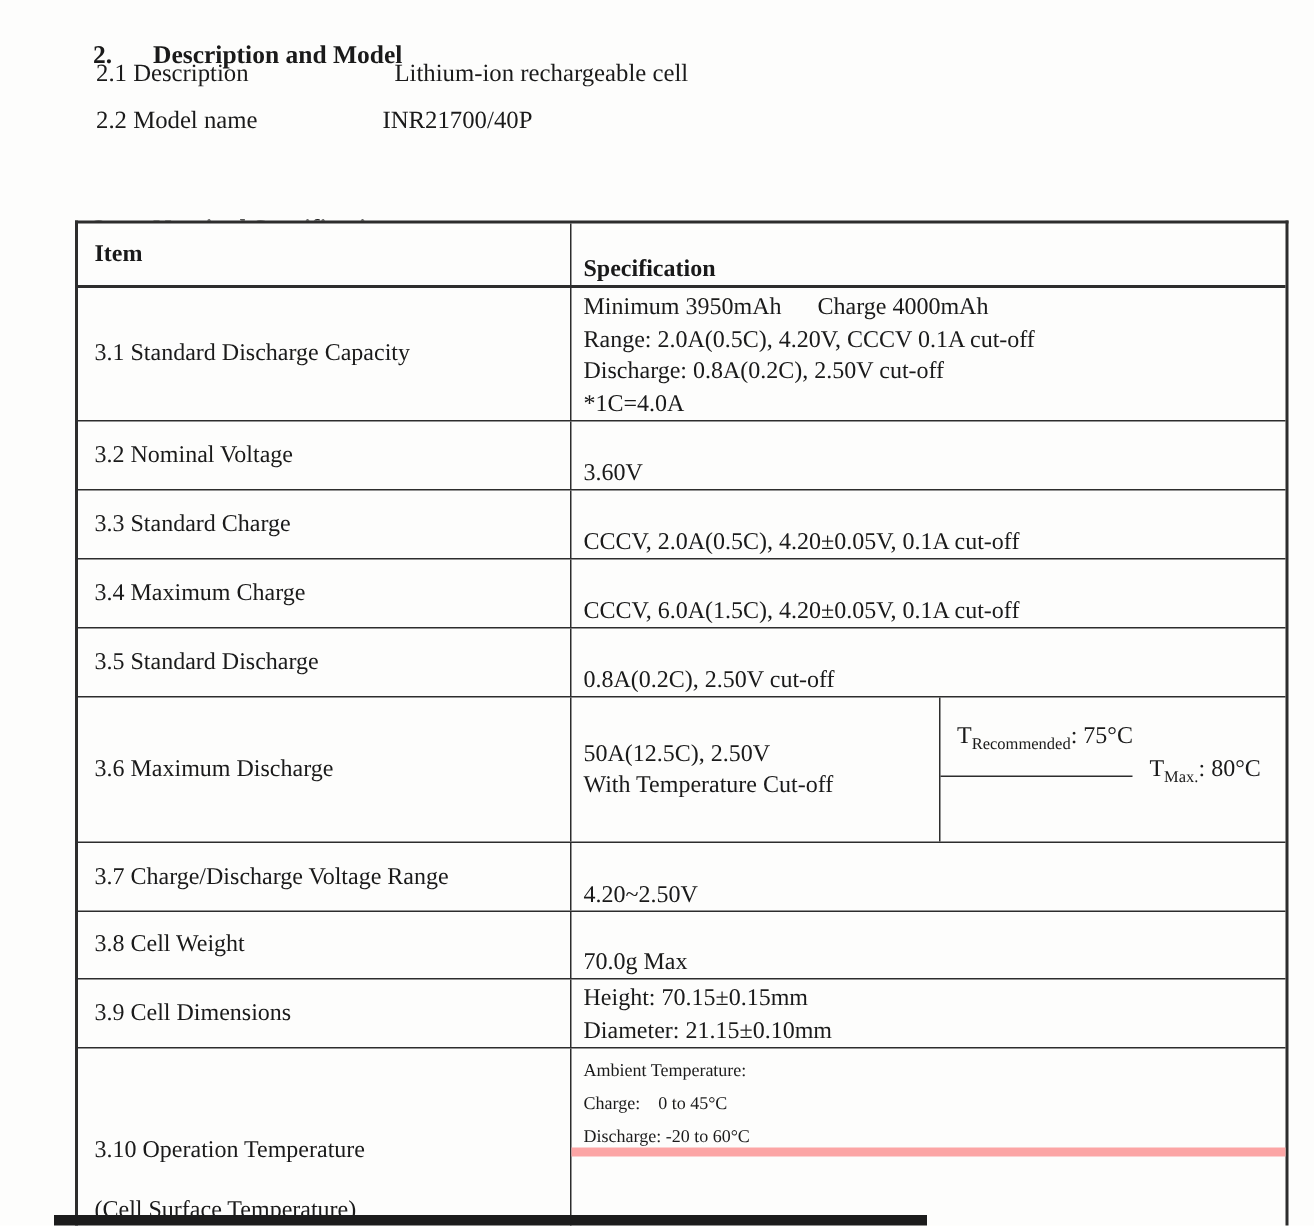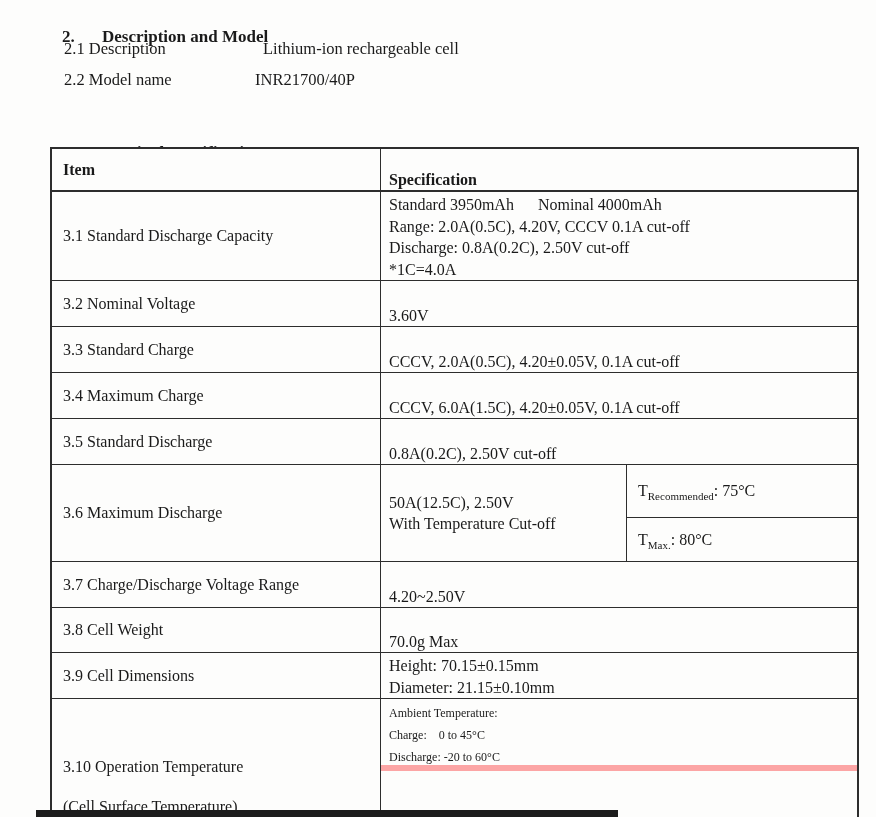--- a/index.html
+++ b/index.html
@@ -47,21 +47,21 @@
   .line{white-space:pre-wrap;}
   sub{font-size:11px;line-height:0;}
 
   
   .spec-split{flex:1;display:flex;padding:0;}
   .split-main{
     width:246px;box-sizing:border-box;border-right:1px solid #2d2d2d;
     display:flex;flex-direction:column;justify-content:center;
     padding-left:8px;font-size:16px;line-height:21.5px;
   }
-  .split-temp{flex:1;display:flex;flex-direction:column;}
+  .split-temp{flex:1;display:flex;flex-direction:row;}
   .temp-cell{
     box-sizing:border-box;display:flex;flex-direction:column;justify-content:center;
     padding-left:11px;font-size:16px;line-height:21.5px;
   }
   .temp-top{height:53px;border-bottom:1px solid #2d2d2d;}
   .temp-bottom{flex:1;}
 
   
   .spec-stack{flex:1;display:flex;flex-direction:column;padding:0;}
   .stack-a{
@@ -101,21 +101,21 @@
       <div class="td td-spec bold">
         <div class="line">Specification</div>
       </div>
     </div>
 
     <div class="tr" style="height:89px;">
       <div class="td td-item">
         <div class="line">3.1 Standard Discharge Capacity</div>
       </div>
       <div class="td td-spec">
-        <div class="line">Standard 3950mAh      Nominal 4000mAh</div>
+        <div class="line">Minimum 3950mAh      Charge 4000mAh</div>
         <div class="line">Range: 2.0A(0.5C), 4.20V, CCCV 0.1A cut-off</div>
         <div class="line">Discharge: 0.8A(0.2C), 2.50V cut-off</div>
         <div class="line">*1C=4.0A</div>
       </div>
     </div>
 
     <div class="tr" style="height:46px;">
       <div class="td td-item">
         <div class="line">3.2 Nominal Voltage</div>
       </div>

